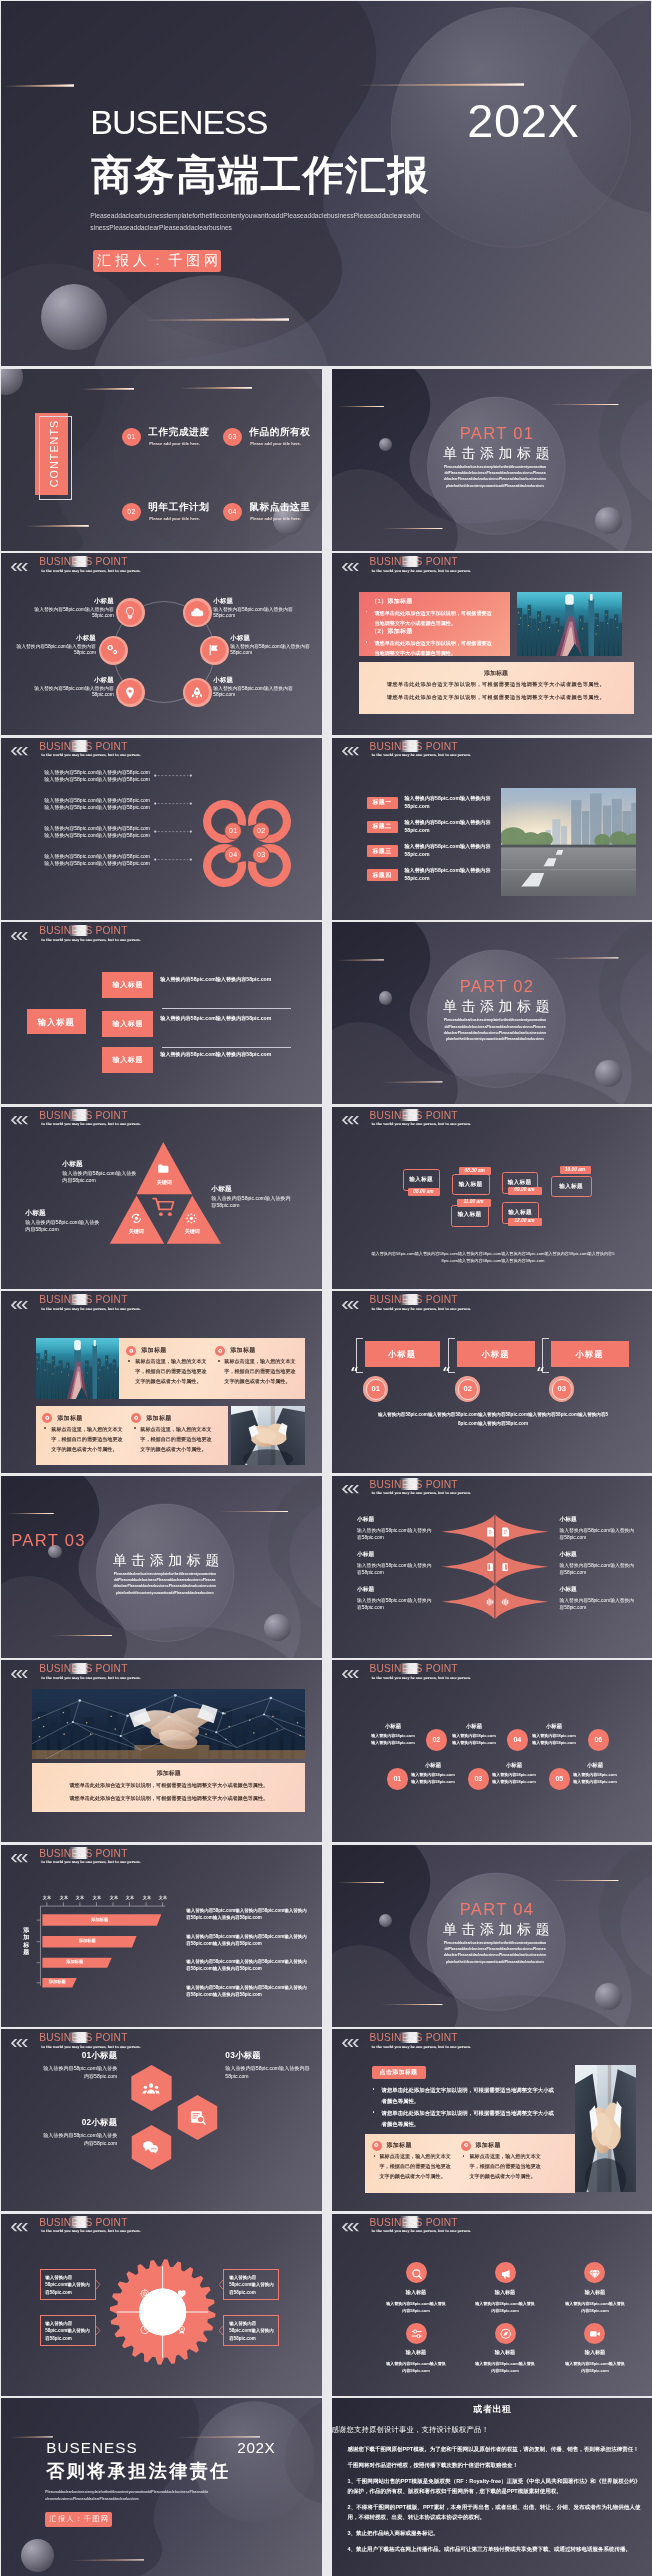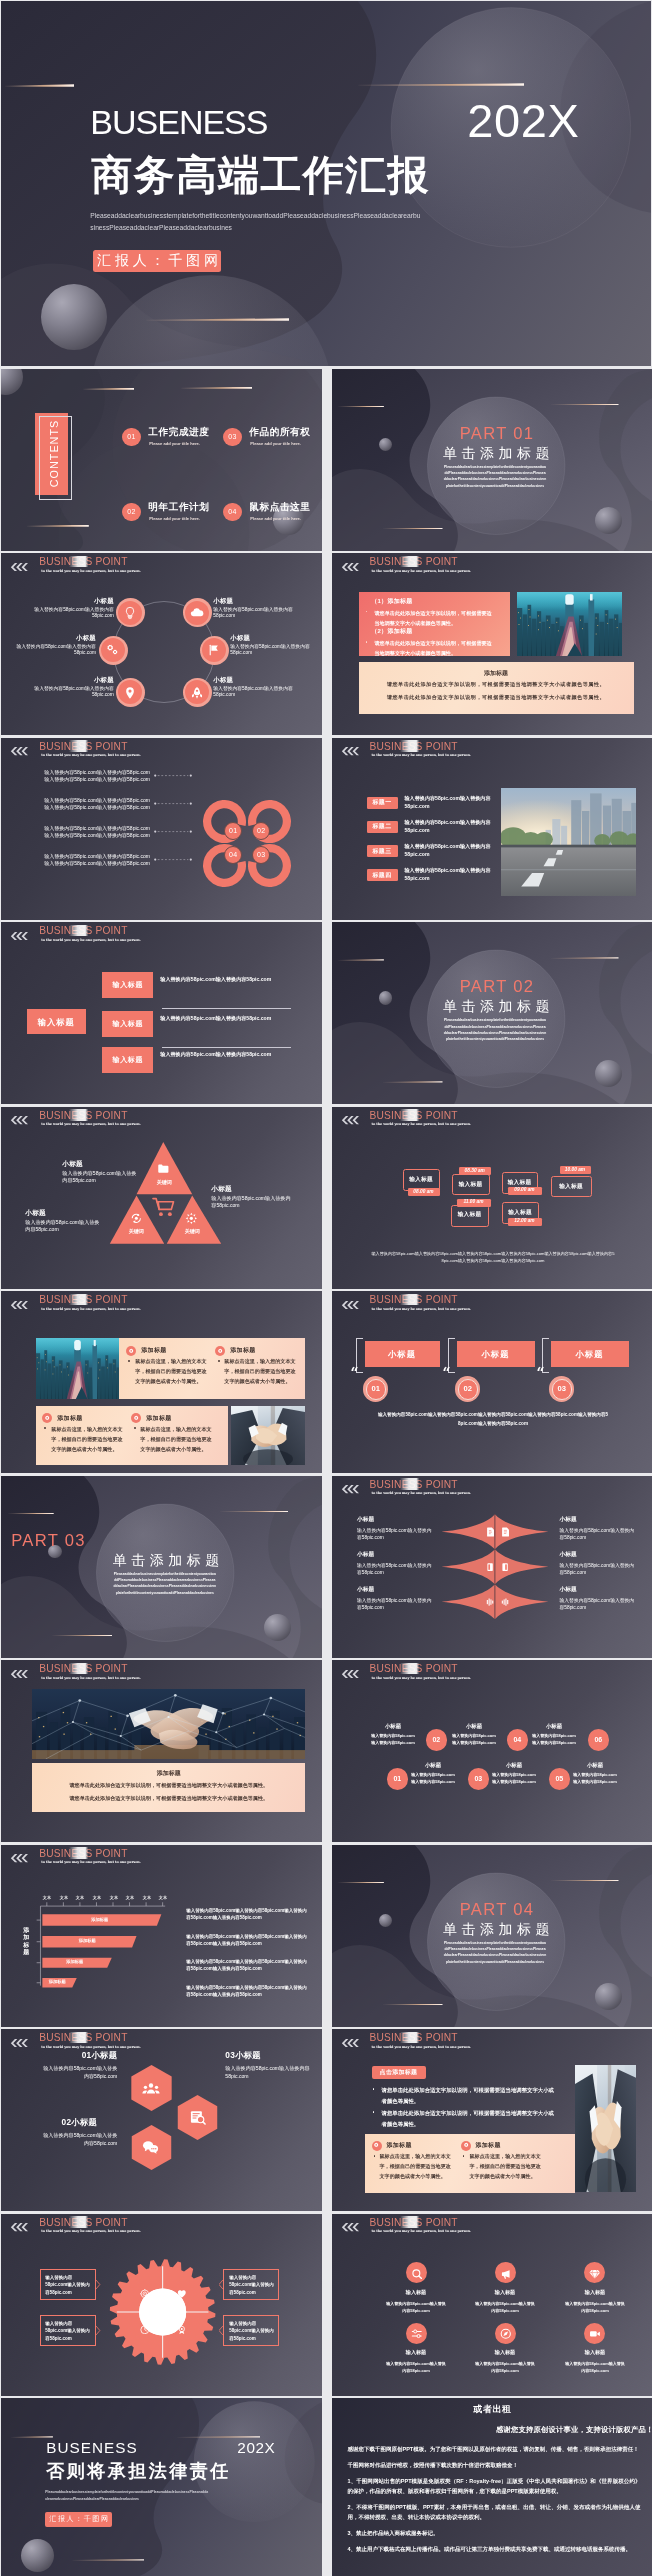--- a/index.html
+++ b/index.html
@@ -1241,21 +1241,21 @@
             <path d="M21.8 18.8l.8 3.6-3.8-2.2z"></path>
           </g>
           <g fill="#F2796B">
             <circle cx="15.4" cy="14.6" r="1.1"></circle>
             <circle cx="18.4" cy="14.6" r="1.1"></circle>
             <circle cx="21.4" cy="14.6" r="1.1"></circle>
           </g>
         </svg>
   <div class="t" style="left:40px;top:21.7px;width:76px;text-align:right;font-size:8.3px;font-weight:bold;line-height:1;letter-spacing:0.3px">01小标题</div>
   <div class="t" style="left:40px;top:36px;width:76px;text-align:right;font-size:5.1px;line-height:1.55">输入替换内容58pic.com输入替换内容58pic.com</div>
-  <div class="t" style="left:40px;top:89px;width:76px;text-align:center;font-size:8.3px;font-weight:bold;line-height:1;letter-spacing:0.3px">02小标题</div>
+  <div class="t" style="left:40px;top:89px;width:76px;text-align:right;font-size:8.3px;font-weight:bold;line-height:1;letter-spacing:0.3px">02小标题</div>
   <div class="t" style="left:40px;top:103px;width:76px;text-align:right;font-size:5.1px;line-height:1.55">输入替换内容58pic.com输入替换内容58pic.com</div>
   <div class="t" style="left:224px;top:21.7px;width:93px;text-align:left;font-size:8.3px;font-weight:bold;line-height:1;letter-spacing:0.3px">03小标题</div>
   <div class="t" style="left:224px;top:36px;width:93px;text-align:left;font-size:5.1px;line-height:1.55">输入替换内容58pic.com输入替换内容58pic.com</div>
       </div>
       <div class="slide half">
         <div class="bg-slide"></div>
         <div>
           <svg class="sh-chev" width="18" height="8.3" viewBox="0 0 28 13">
             <path d="M7.6 0 L1.2 6.5 L7.6 13 L11.4 13 L5.0 6.5 L11.4 0 Z" fill="#d4d4da"></path>
             <path d="M16.0 0 L9.6 6.5 L16.0 13 L19.8 13 L13.4 6.5 L19.8 0 Z" fill="#d4d4da"></path>
@@ -1472,21 +1472,21 @@
   <div class="goldline" style="left:71px;top:161px;width:72px;height:1.3px"></div>
   <div class="ph" style="left:45px;top:42px;font-size:15.3px;letter-spacing:1px;color:#fff;font-weight:300;line-height:1">BUSENESS</div>
   <div class="ph" style="left:236px;top:42px;font-size:15.3px;letter-spacing:0.6px;color:#fff;font-weight:300;line-height:1">202X</div>
   <div class="ph" style="left:45px;top:64px;font-size:18px;letter-spacing:2.5px;color:#fff;font-weight:700;line-height:1">否则将承担法律责任</div>
   <div class="ph" style="left:44px;top:91px;width:164px;font-size:3.4px;line-height:1.9;color:#d7d6dd;word-break:break-all;font-weight:bold">PleaseaddaclearbusinesstemplateforthetitlecontentyouwanttoaddPleaseaddaclebusinessPleaseaddaclearearbusinessPleaseaddaclearPleaseaddaclearbusines</div>
   <div class="ph" style="left:44px;top:114px;width:67px;height:14.7px;line-height:14.7px;text-align:center;background:#F2796B;color:#fff;font-size:7px;letter-spacing:1.6px;text-indent:1.3px;border-radius:1.9px;box-sizing:border-box">汇报人：千图网</div>
       </div>
       <div class="slide half">
         <div class="bg-copy"></div>
   <div class="ph" style="left:0;top:6.4px;width:322px;text-align:center;font-size:9px;font-weight:bold;color:#fff;line-height:1;letter-spacing:0.6px">或者出租</div>
-  <div class="ph" style="left:0;top:28px;width:322px;text-align:right;font-size:7.3px;font-weight:bold;color:#fff;line-height:1;letter-spacing:0.2px">感谢您支持原创设计事业，支持设计版权产品！</div>
+  <div class="ph" style="left:0;top:28px;width:322px;text-align:left;font-size:7.3px;font-weight:normal;color:#fff;line-height:1;letter-spacing:0.2px">感谢您支持原创设计事业，支持设计版权产品！</div>
 
   <div class="ph" style="left:16px;top:46px;width:293px;font-size:5.5px;line-height:1.85;color:#fff;text-align:justify;font-weight:bold">感谢您下载千图网原创PPT模板。为了您和千图网以及原创作者的权益，请勿复制、传播、销售，否则将承担法律责任！</div>
   <div class="ph" style="left:16px;top:62px;width:293px;font-size:5.5px;line-height:1.85;color:#fff;text-align:justify;font-weight:bold">千图网将对作品进行维权，按照传播下载次数的十倍进行索取赔偿金！</div>
   <div class="ph" style="left:16px;top:78px;width:293px;font-size:5.5px;line-height:1.85;color:#fff;text-align:justify;font-weight:bold">1、千图网网站出售的PPT模版是免版权类（RF：Royalty-free）正版受《中华人民共和国著作法》和《世界版权公约》的保护，作品的所有权、版权和著作权归千图网所有，您下载的是PPT模版素材使用权。</div>
   <div class="ph" style="left:16px;top:104px;width:293px;font-size:5.5px;line-height:1.85;color:#fff;text-align:justify;font-weight:bold">2、不得将千图网的PPT模版、PPT素材，本身用于再出售，或者出租、出借、转让、分销、发布或者作为礼物供他人使用，不得转授权、出卖、转让本协议或本协议中的权利。</div>
   <div class="ph" style="left:16px;top:130px;width:293px;font-size:5.5px;line-height:1.85;color:#fff;text-align:justify;font-weight:bold">3、禁止把作品纳入商标或服务标记。</div>
   <div class="ph" style="left:16px;top:146px;width:293px;font-size:5.5px;line-height:1.85;color:#fff;text-align:justify;font-weight:bold">4、禁止用户下载格式在网上传播作品。或作品可让第三方单独付费或共享免费下载、或通过转移电话服务系统传播。</div>
       </div>
     </div>
 </div>

